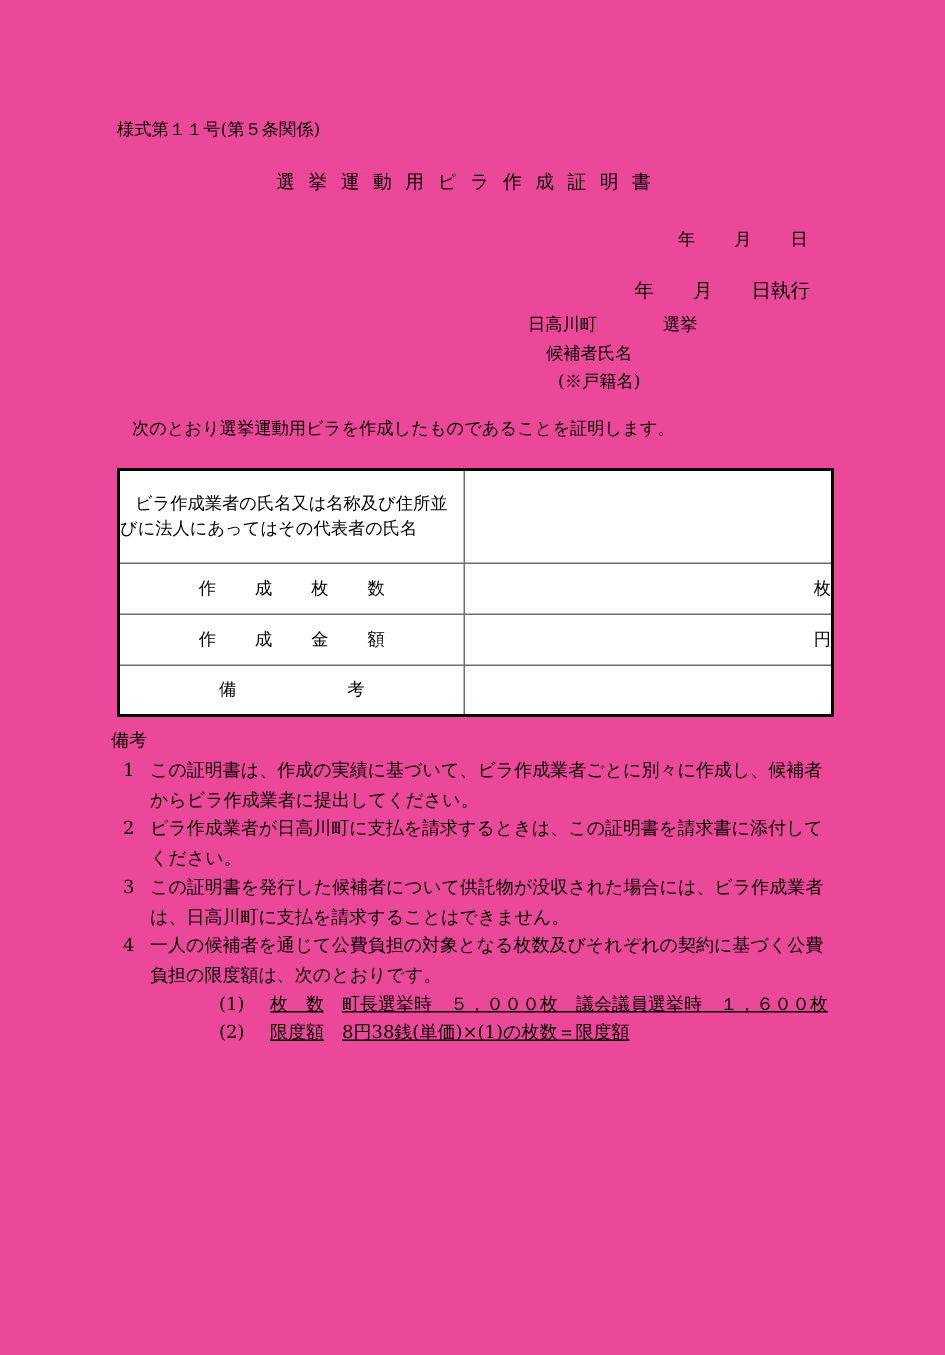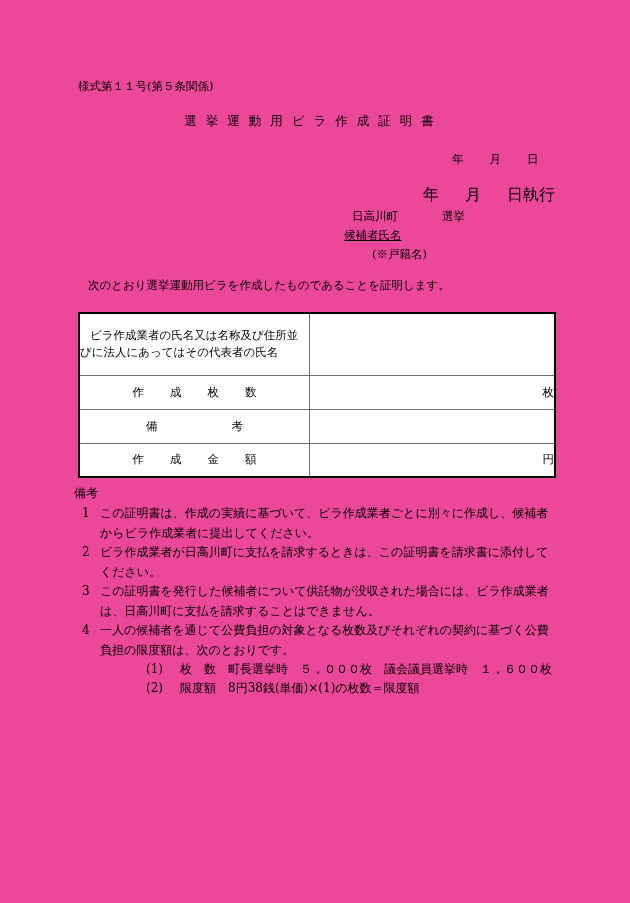--- a/index.html
+++ b/index.html
@@ -51,41 +51,40 @@
     font-size: 11.5px;
     letter-spacing: 0;
     white-space: nowrap;
   }
   .date-blank span.gap { display: inline-block; width: 26px; }
 
   .exec-line {
     position: absolute;
     left: 423px;
     top: 185px;
-    font-size: 16px;
+    font-size: 13px;
     white-space: nowrap;
   }
   .exec-line span.gap { display: inline-block; width: 26px; }
 
   .town-line {
     position: absolute;
     left: 352px;
     top: 209px;
     font-size: 11.5px;
     white-space: nowrap;
   }
   .town-line .sp { display: inline-block; width: 44px; }
 
   .candidate-line {
     position: absolute;
-    left: 344px;
+    left: 364px;
     top: 228px;
     font-size: 11.5px;
     white-space: nowrap;
-    text-decoration: underline;
   }
   .koseki-line {
     position: absolute;
     left: 360px;
     top: 247px;
     font-size: 11.5px;
     white-space: nowrap;
     margin-left: 12px;
   }
 
@@ -170,20 +169,21 @@
     position: absolute;
     left: 8px;
     top: 0;
   }
   .note-text {
     display: block;
   }
   .subitem {
     padding-left: 46px;
     white-space: nowrap;
+    text-decoration: underline;
   }
   .subitem .sn { display: inline-block; width: 34px; }
   .subitem .sp2 { display: inline-block; width: 12px; }
 </style>
 </head>
 <body>
 
 <div class="page">
 
   <div class="form-number">様式第１１号(第５条関係)</div>
@@ -221,32 +221,32 @@
       <tr class="row-normal">
         <td class="label-col">
           <span class="label-spaced">作<span class="sp3"></span>成<span class="sp3"></span>枚<span class="sp3"></span>数</span>
         </td>
         <td class="value-col unit-cell">
           <span>枚</span>
         </td>
       </tr>
       <tr class="row-normal">
         <td class="label-col">
+          <span class="label-spaced">作<span class="sp3"></span>成<span class="sp3"></span>金<span class="sp3"></span>額</span>
+        </td>
+        <td class="value-col unit-cell">
+          <span>円</span>
+        </td>
+      </tr>
+      <tr class="row-normal">
+        <td class="label-col">
           <span class="label-bikou">備<span class="spwide"></span>考</span>
         </td>
         <td class="value-col">
           <span></span>
-        </td>
-      </tr>
-      <tr class="row-normal">
-        <td class="label-col">
-          <span class="label-spaced">作<span class="sp3"></span>成<span class="sp3"></span>金<span class="sp3"></span>額</span>
-        </td>
-        <td class="value-col unit-cell">
-          <span>円</span>
         </td>
       </tr>
     </tbody>
   </table>
 
   <div class="notes">
     <div class="notes-title">備考</div>
 
     <div class="note-item">
       <span class="note-num">1</span>

